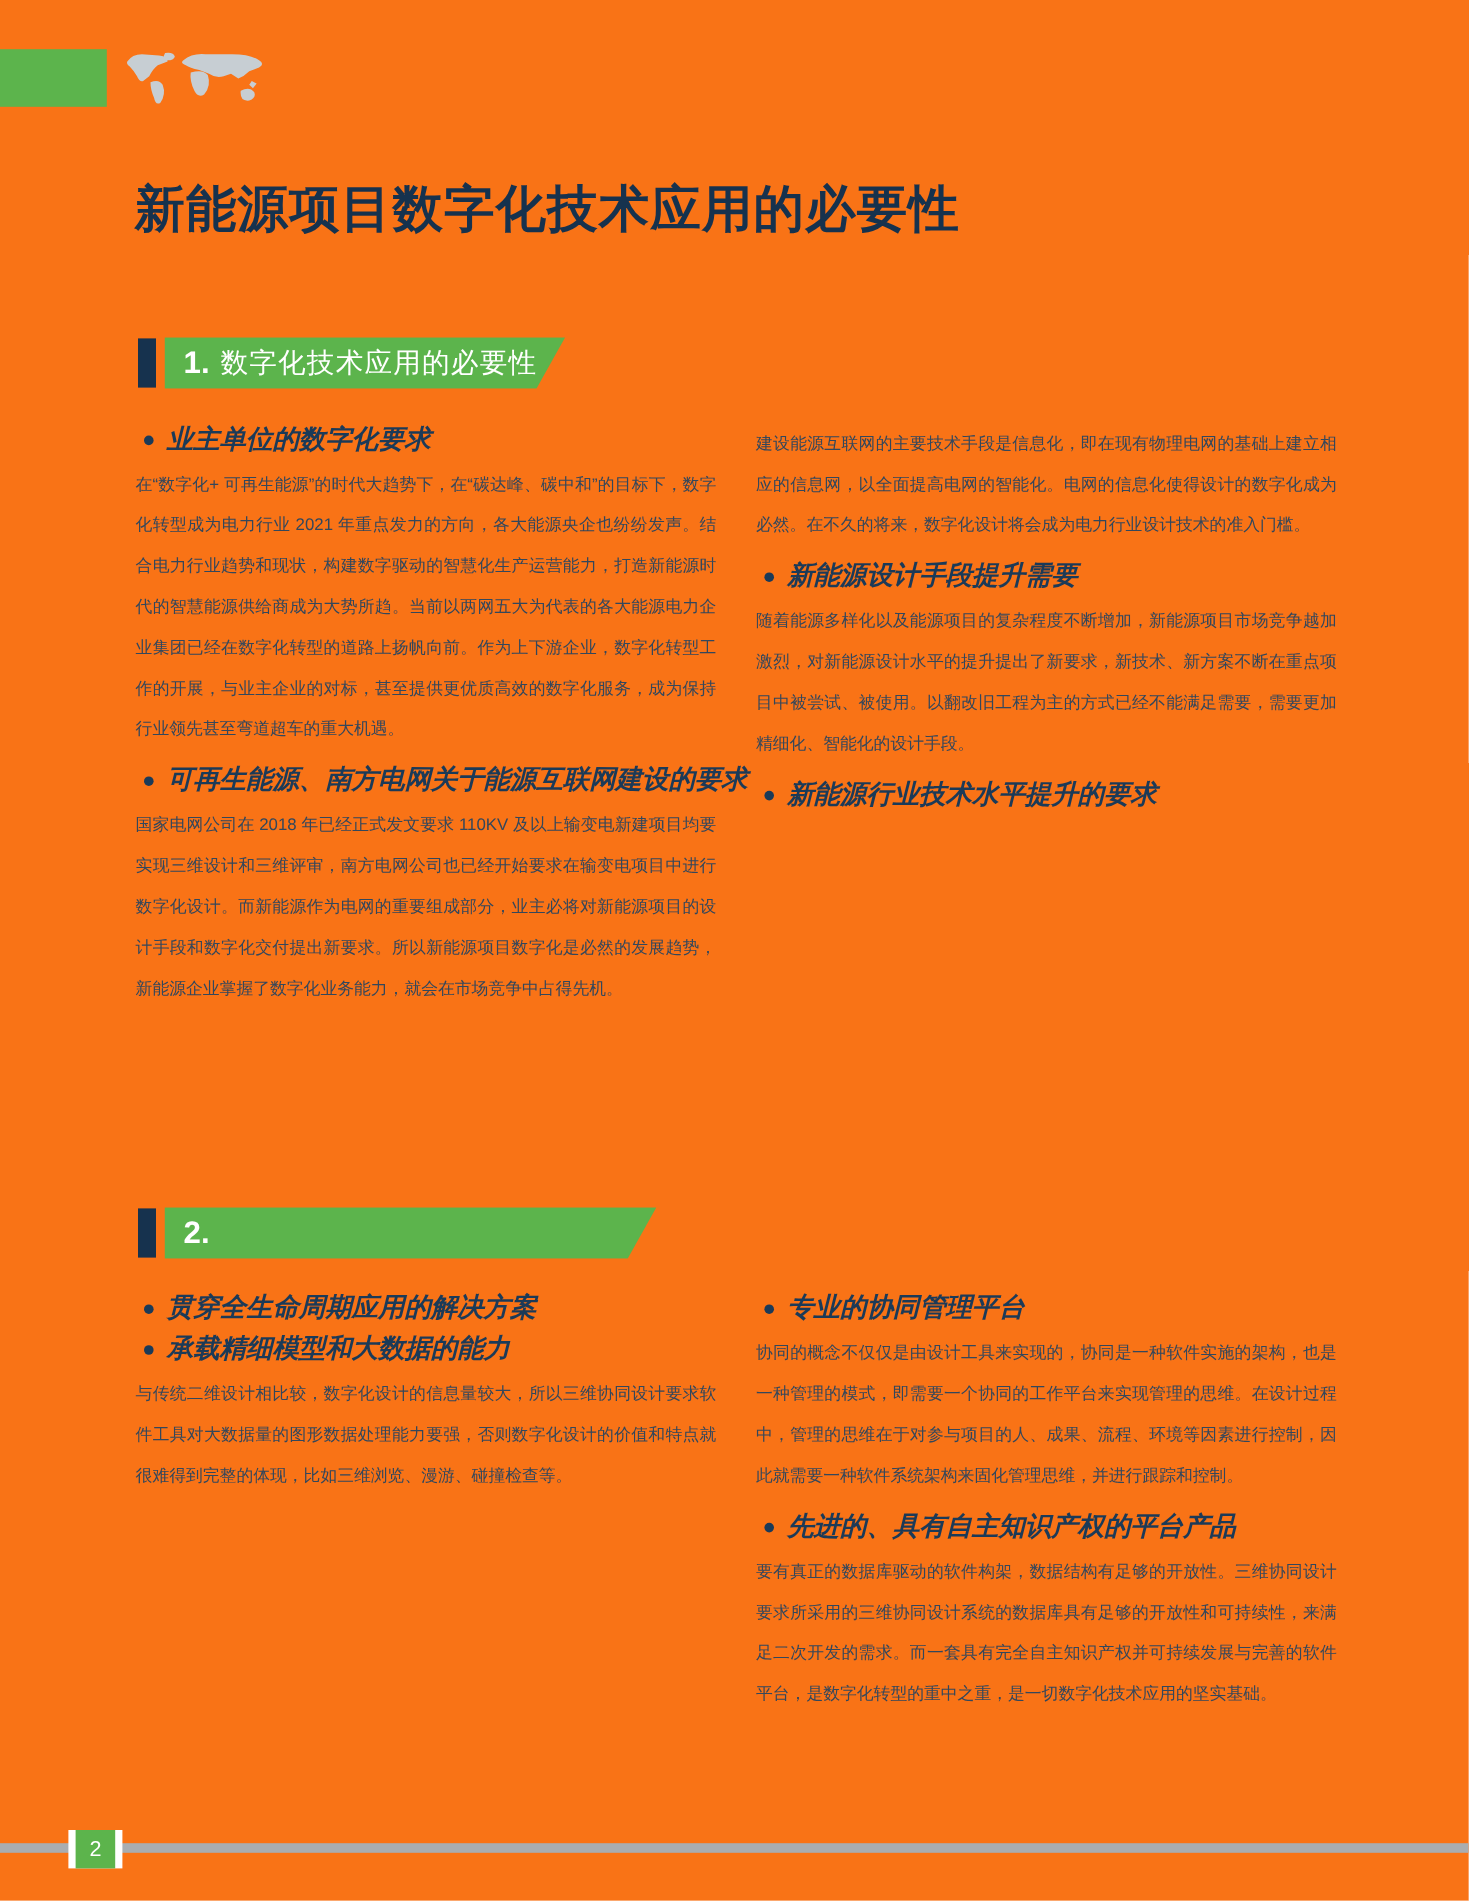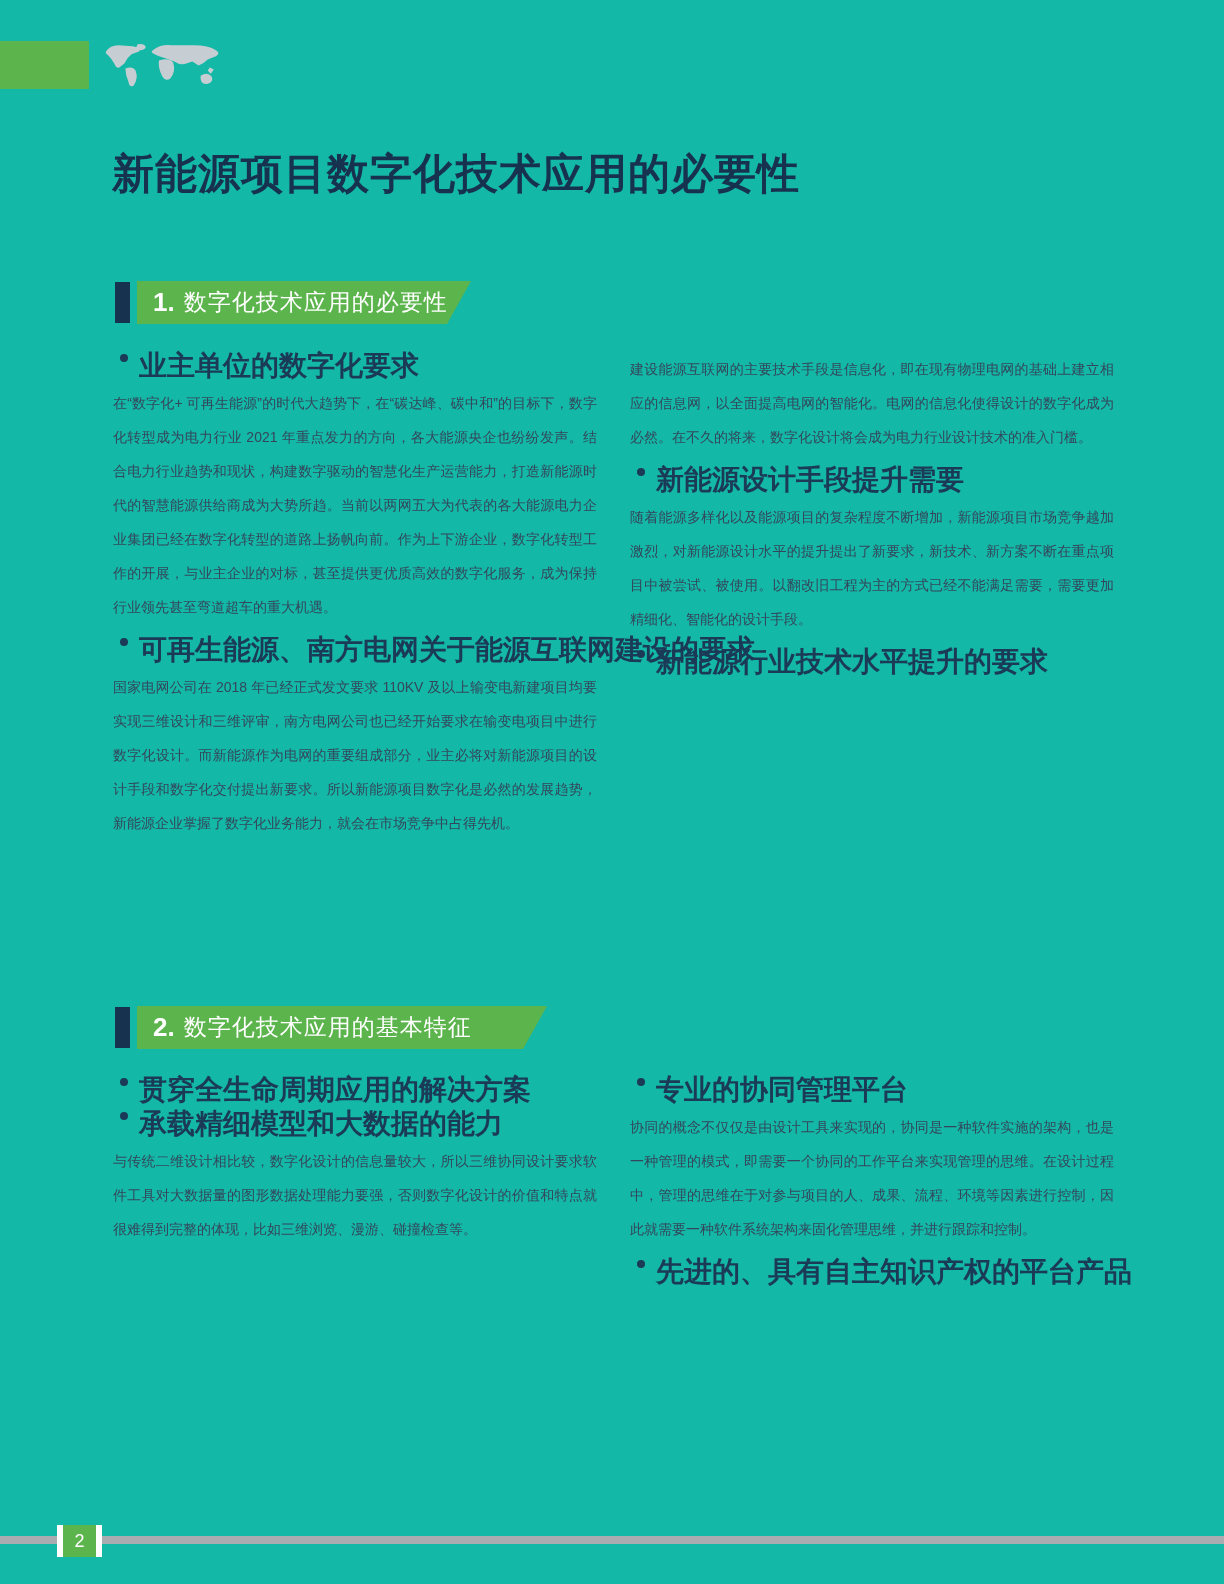--- a/index.html
+++ b/index.html
@@ -1,20 +1,20 @@
 <!DOCTYPE html>
 <html lang="zh"><head>
 <meta charset="utf-8">
 <style>
   html, body { margin: 0; padding: 0; background: #ffffff; }
   .page {
     position: relative;
     width: 1224px;
     height: 1584px;
-    background: #14b8a6;
+    background: #f97316;
     font-family: "Liberation Sans", "DejaVu Sans", sans-serif;
     overflow: hidden;
   }
 
   
   .corner-block {
     position: absolute; left: 0; top: 41px;
     width: 89px; height: 48px;
     background: #5cb44c;
   }
@@ -62,25 +62,26 @@
     position: absolute; left: 113px;
     width: 1001px;
     display: flex; gap: 33px;
     align-items: flex-start;
   }
   .cols-1 { top: 352px; }
   .cols-2 { top: 1076px; }
   .col { width: 484px; flex: 0 0 auto; }
 
   .block-heading {
-    display: flex; 
+    display: flex; align-items: center;
     color: #1b3a58; font-weight: bold;
-    font-size: 28px; line-height: 28px;
+    font-size: 22px; line-height: 28px;
     margin: 0 0 6px 0;
     white-space: nowrap;
+    font-style: italic;
   }
   .bullet-dot {
     width: 8px; height: 8px; border-radius: 50%;
     background: #1b3a58;
     margin: 2px 11px 0 7px;
     flex: 0 0 auto;
   }
   .block-text {
     font-size: 14px; line-height: 34px;
     color: #33475c;
@@ -168,21 +169,20 @@
         <span class="bullet-dot"></span>
         <span>新能源行业技术水平提升的要求</span>
       </div>
     </div>
   </div>
 
   <div class="section-banner banner-2">
     <div class="accent-bar"></div>
     <div class="banner-green banner-w2">
       <span class="banner-num">2.</span>
-      <span class="banner-title">数字化技术应用的基本特征</span>
     </div>
   </div>
 
   <div class="cols cols-2">
     <div class="col">
       <div class="block-heading">
         <span class="bullet-dot"></span>
         <span>贯穿全生命周期应用的解决方案</span>
       </div>
 
@@ -197,20 +197,21 @@
       <div class="block-heading">
         <span class="bullet-dot"></span>
         <span>专业的协同管理平台</span>
       </div>
       <p class="block-text">协同的概念不仅仅是由设计工具来实现的，协同是一种软件实施的架构，也是一种管理的模式，即需要一个协同的工作平台来实现管理的思维。在设计过程中，管理的思维在于对参与项目的人、成果、流程、环境等因素进行控制，因此就需要一种软件系统架构来固化管理思维，并进行跟踪和控制。</p>
 
       <div class="block-heading">
         <span class="bullet-dot"></span>
         <span>先进的、具有自主知识产权的平台产品</span>
       </div>
+      <p class="block-text">要有真正的数据库驱动的软件构架，数据结构有足够的开放性。三维协同设计要求所采用的三维协同设计系统的数据库具有足够的开放性和可持续性，来满足二次开发的需求。而一套具有完全自主知识产权并可持续发展与完善的软件平台，是数字化转型的重中之重，是一切数字化技术应用的坚实基础。</p>
     </div>
   </div>
 
   <div class="footer-bar"></div>
   <div class="page-num-wrap">
     <div class="page-num-badge">2</div>
   </div>
 
 </div>
 

